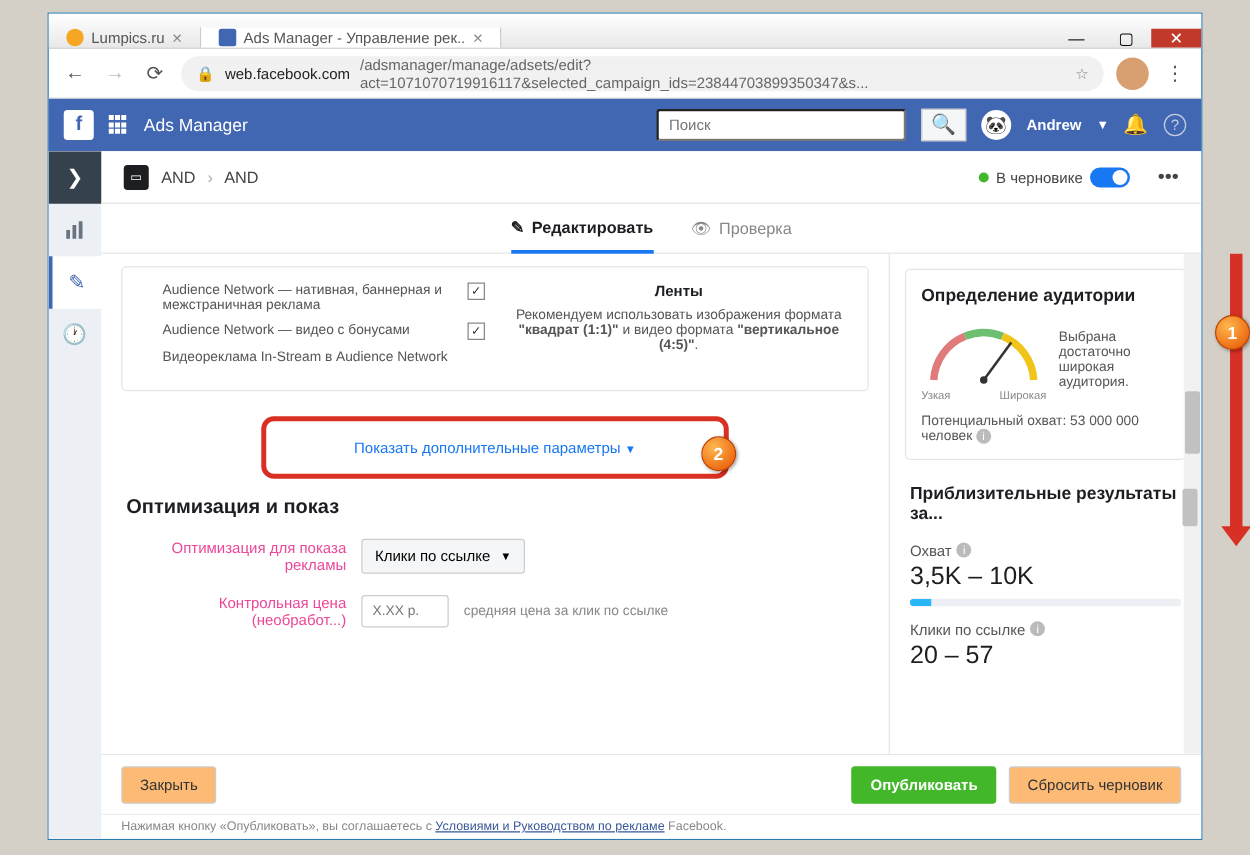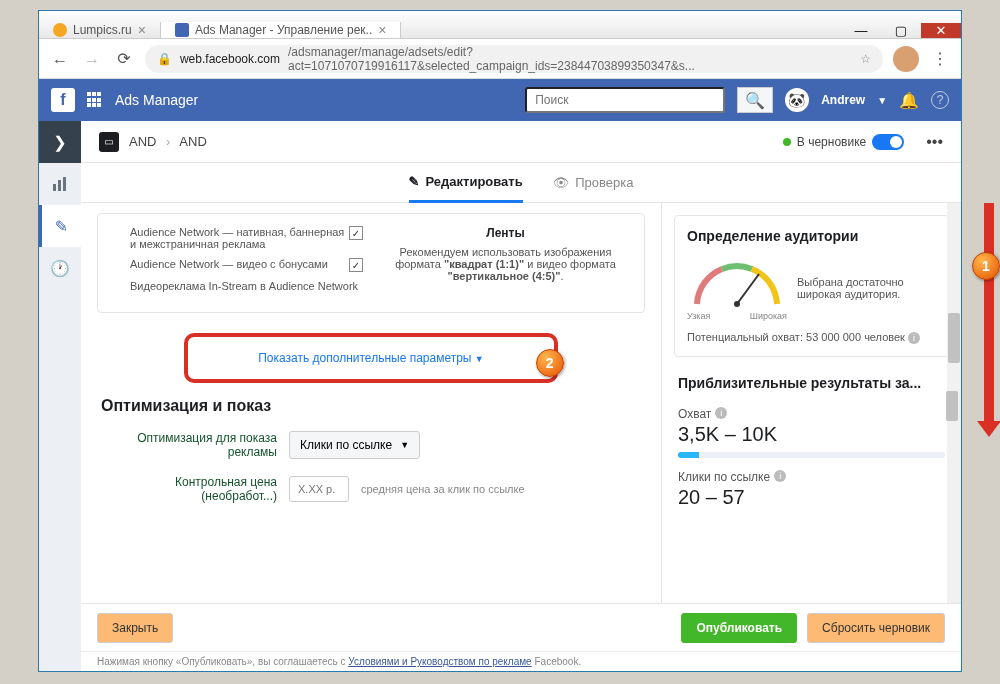--- a/index.html
+++ b/index.html
@@ -67,26 +67,26 @@
 .opt-row .cb { margin-left: auto; width: 14px; height: 14px; border: 1px solid #888; display: flex; align-items: center; justify-content: center; font-size: 10px; color: #333; }
 .opt-right { flex: 1; text-align: center; font-size: 11px; color: #555; }
 .opt-right .h { font-weight: bold; margin-bottom: 6px; color: #1c1e21; font-size: 12px; }
 
 .show-more-wrap { margin: 20px 0 14px; display: flex; justify-content: center; position: relative; }
 .show-more-btn { border: 4px solid #d93025; border-radius: 10px; padding: 14px 70px; font-size: 12px; color: #1877f2; cursor: pointer; background: #fff; position: relative; }
 .badge-circle { position: absolute; width: 28px; height: 28px; border-radius: 50%; background: radial-gradient(circle at 35% 30%, #ffb74d, #e65100); border: 1px solid #bf4000; display: flex; align-items: center; justify-content: center; color: #fff; font-weight: bold; font-size: 14px; box-shadow: 1px 1px 3px rgba(0,0,0,0.4); }
 
 .section-h { font-size: 16px; font-weight: bold; color: #1c1e21; margin: 14px 4px 16px; }
 .form-row { display: flex; align-items: center; gap: 12px; margin-bottom: 16px; font-size: 12px; }
-.form-label { width: 180px; text-align: right; color: #14532d; }
+.form-label { width: 180px; text-align: right; color: #ec4899; }
 .dropdown { border: 1px solid #ccc; padding: 6px 10px; border-radius: 3px; display: flex; align-items: center; gap: 8px; background: #f5f6f7; cursor: pointer; }
-.textfield { border: 1px solid #ccc; padding: 6px 8px; border-radius: 3px; width: 60px; color: #aaa; font-size: 11px; }
+.textfield { border: 1px solid #ccc; padding: 6px 8px; border-radius: 3px; width: 70px; color: #aaa; font-size: 11px; }
 .hint { color: #888; font-size: 11px; }
 
-.right-pane { width: 300px; border-left: 1px solid #e5e5e5; overflow-y: auto; padding: 12px; background: #fff; position: relative; }
+.right-pane { width: 250px; border-left: 1px solid #e5e5e5; overflow-y: auto; padding: 12px; background: #fff; position: relative; }
 .card { border: 1px solid #e5e5e5; border-radius: 4px; padding: 12px; margin-bottom: 14px; }
 .card-h { font-size: 14px; font-weight: bold; color: #1c1e21; margin-bottom: 10px; }
 .gauge-row { display: flex; gap: 10px; align-items: center; }
 .gauge { width: 100px; height: 55px; position: relative; }
 .gauge svg { width: 100%; height: 100%; }
 .gauge-labels { display: flex; justify-content: space-between; font-size: 9px; color: #888; margin-top: 2px; }
 .gauge-text { font-size: 11px; color: #555; }
 .reach-line { font-size: 11px; color: #555; margin-top: 10px; }
 .info-ico { display: inline-flex; width: 12px; height: 12px; border-radius: 50%; background: #bbb; color: #fff; font-size: 9px; align-items: center; justify-content: center; }
 .metric-label { font-size: 12px; color: #555; display: flex; align-items: flex-start; gap: 4px; }

